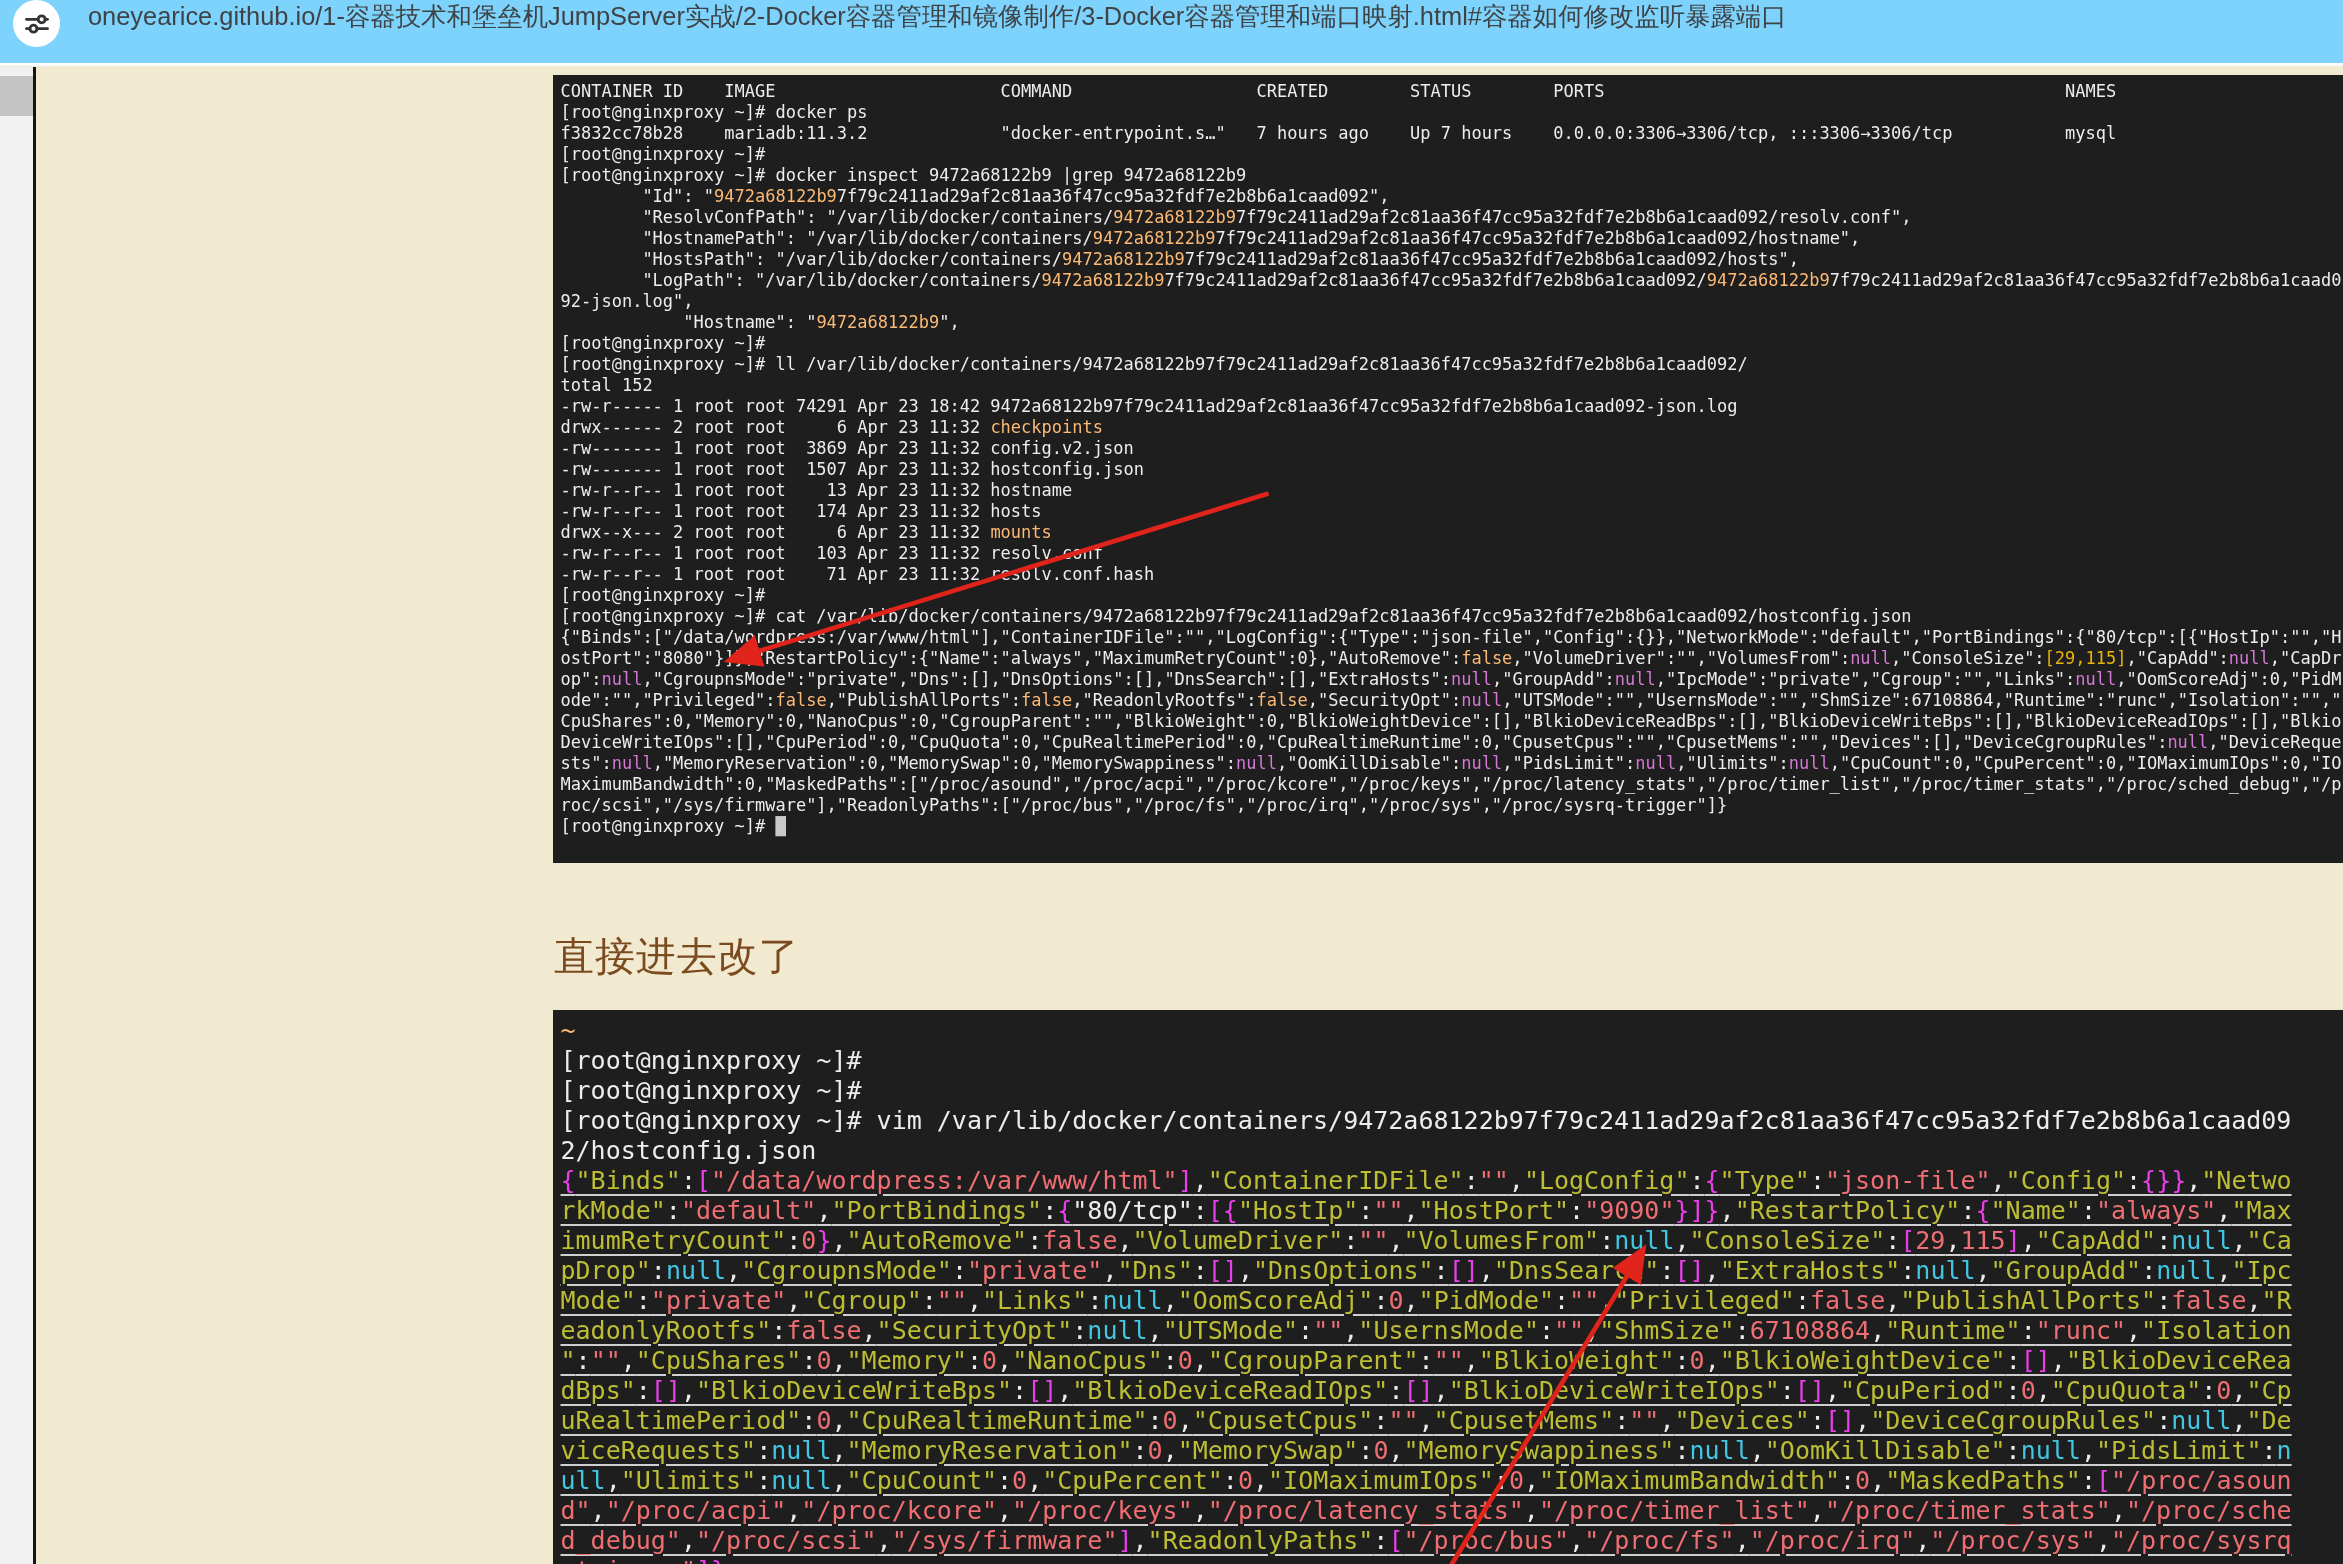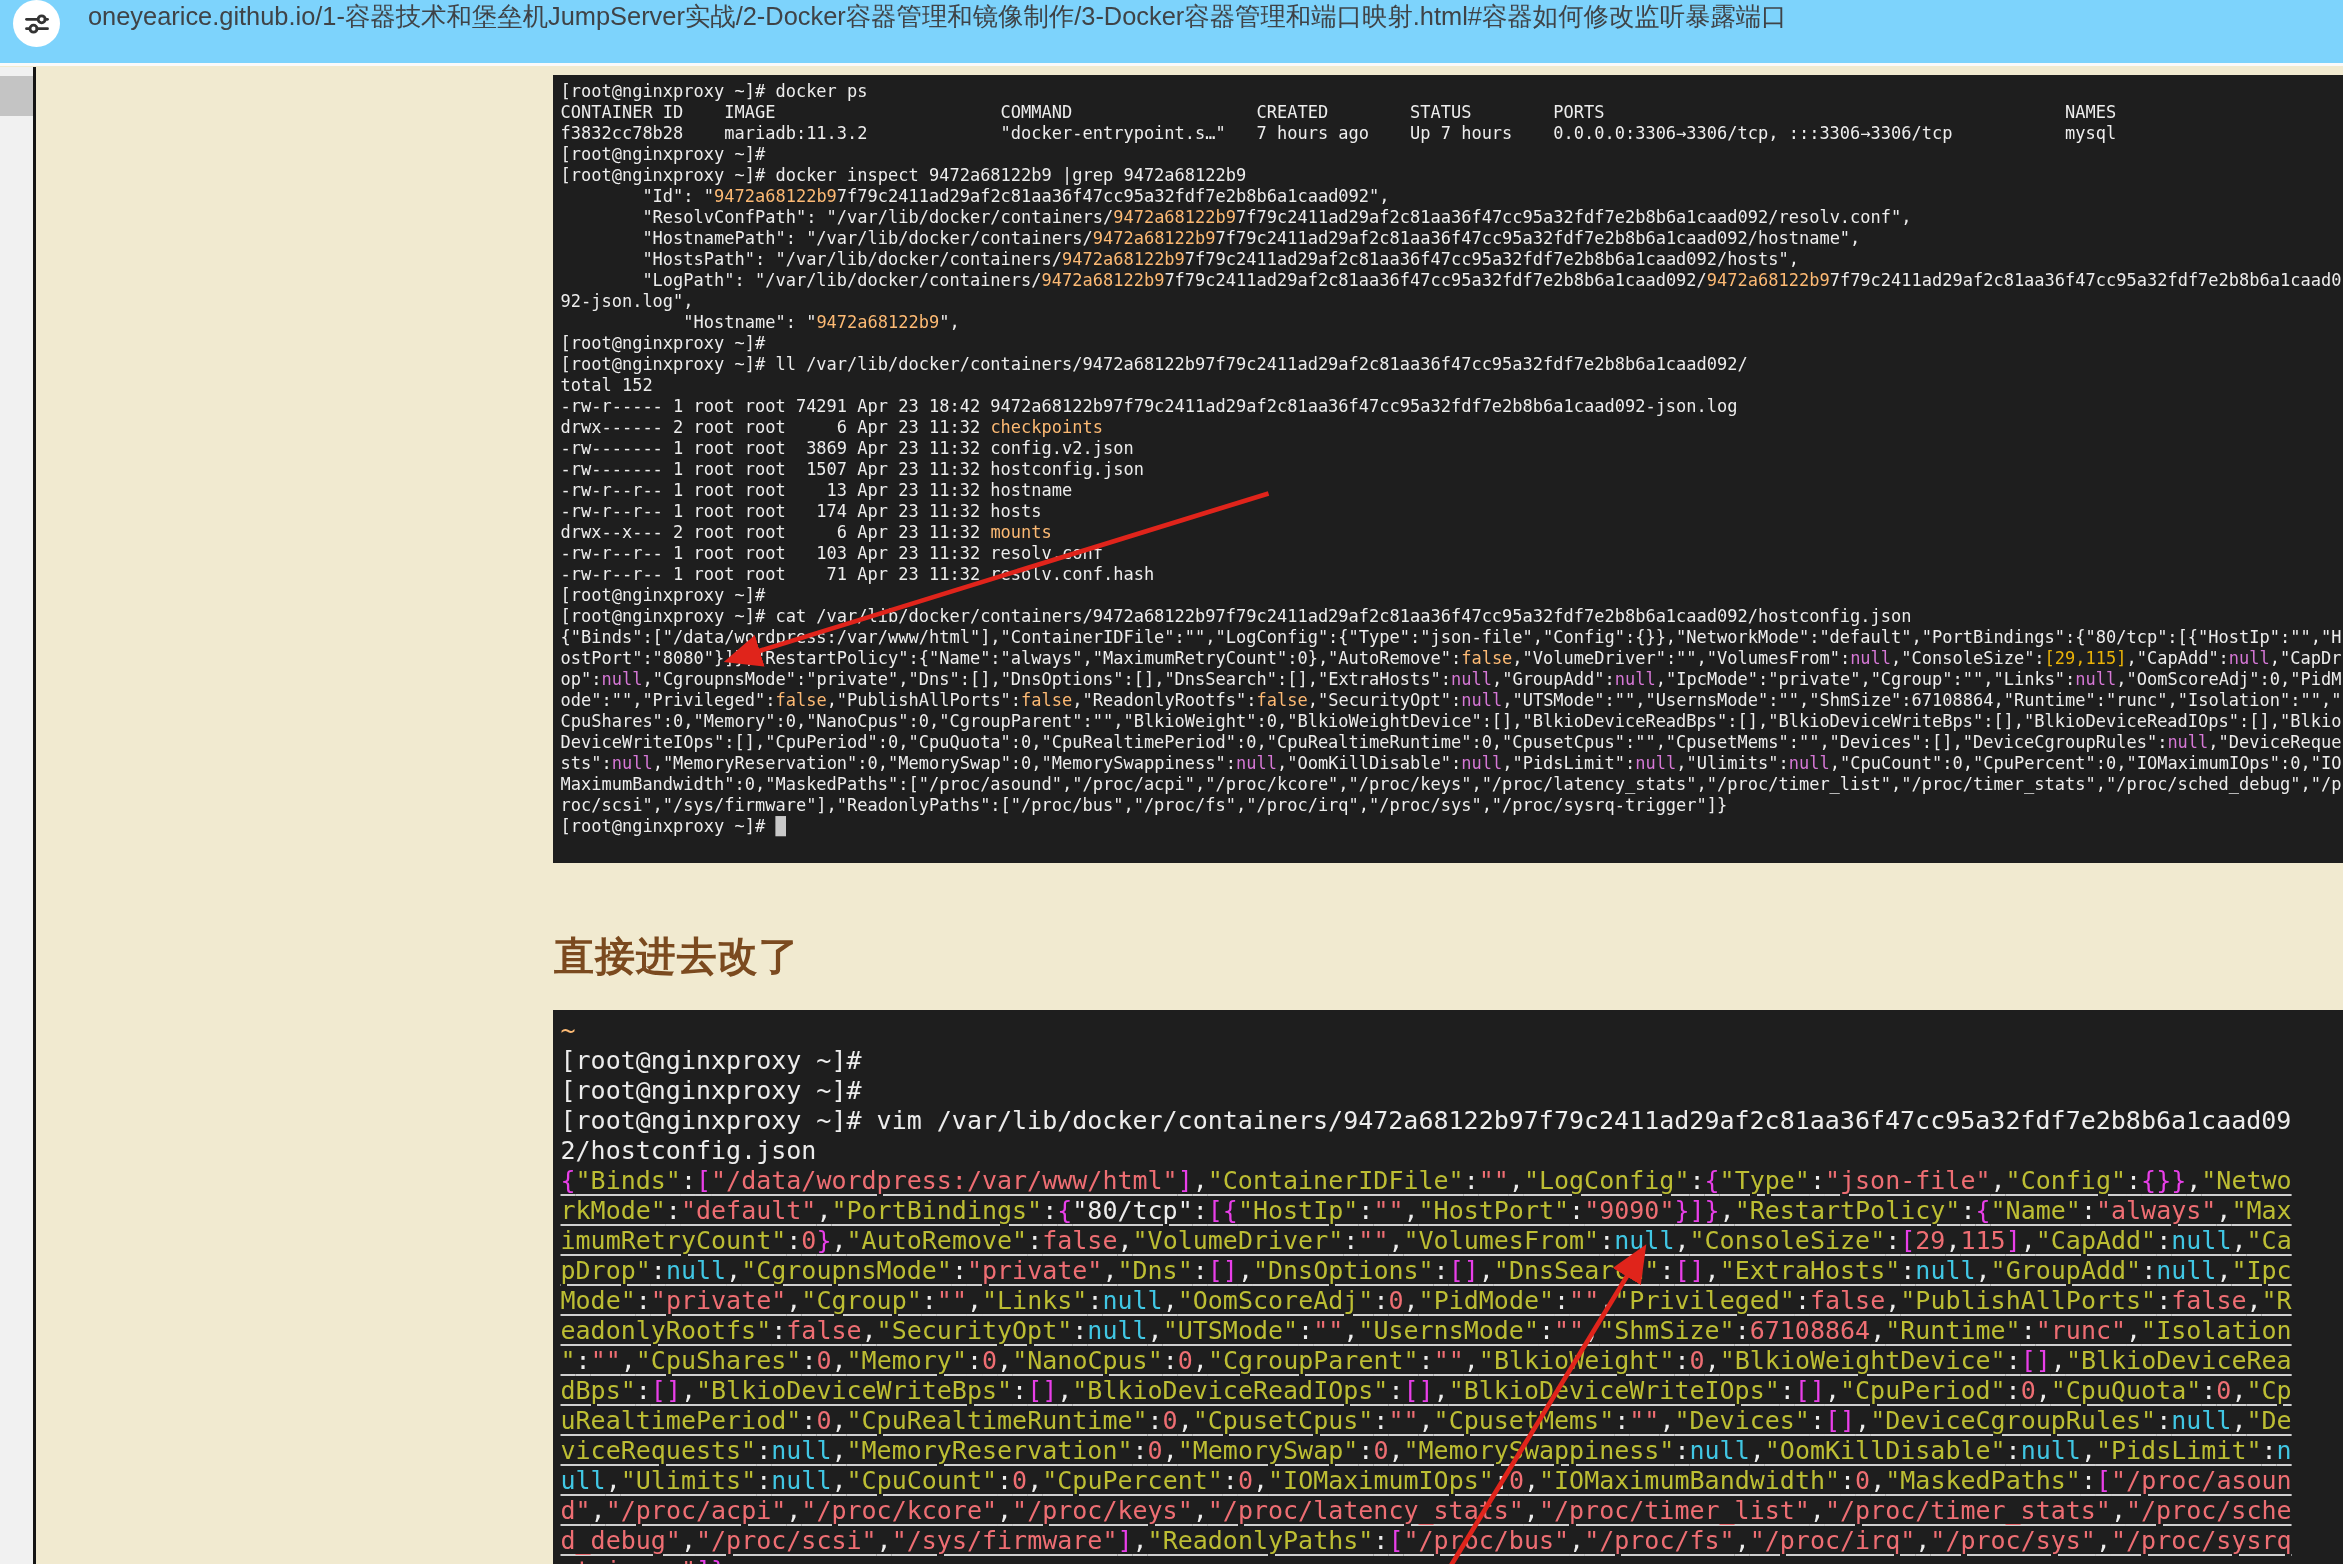--- a/index.html
+++ b/index.html
@@ -34,21 +34,21 @@
   
   .k{color:#bdbe33}
   .s{color:#ee6e73}
   .p{color:#e93fe9}
   .n{color:#41c7e4}
   .t2json .tl{text-decoration:underline;text-decoration-color:#cfcfcf;
               text-decoration-thickness:1.9px;text-underline-offset:4.7px}
 
   
   .heading{position:absolute;left:554px;top:896px;font-size:40px;color:#7b4a1f;
-           font-weight:700;letter-spacing:0.9px}
+           font-weight:400;letter-spacing:0.9px}
 
   
   .arrows{position:absolute;left:0;top:0;width:2344px;height:1565px;z-index:9;pointer-events:none}
 </style>
 </head>
 <body>
 
 <div class="addrbar">
   <div class="pill">
     <svg width="28" height="28" viewBox="0 0 24 24">
@@ -64,22 +64,22 @@
   </div>
   <span class="urltext">oneyearice.github.io/1-容器技术和堡垒机JumpServer实战/2-Docker容器管理和镜像制作/3-Docker容器管理和端口映射.html#容器如何修改监听暴露端口</span>
 </div>
 
 <div class="scrollstrip">
   <div class="scrollthumb"></div>
 </div>
 <div class="leftline"></div>
 
 <div class="term term1">
+    <div class="tl"><span class="w">CONTAINER ID    IMAGE                      COMMAND                  CREATED        STATUS        PORTS                                             NAMES</span></div>
     <div class="tl"><span class="w">[root@nginxproxy ~]# docker ps</span></div>
-    <div class="tl"><span class="w">CONTAINER ID    IMAGE                      COMMAND                  CREATED        STATUS        PORTS                                             NAMES</span></div>
     <div class="tl"><span class="w">f3832cc78b28    mariadb:11.3.2             "docker-entrypoint.s…"   7 hours ago    Up 7 hours    0.0.0.0:3306→3306/tcp, :::3306→3306/tcp           mysql</span></div>
     <div class="tl"><span class="w">[root@nginxproxy ~]#</span></div>
     <div class="tl"><span class="w">[root@nginxproxy ~]# docker inspect 9472a68122b9 |grep 9472a68122b9</span></div>
     <div class="tl"><span class="w">        "Id": "</span><span class="red">9472a68122b9</span><span class="w">7f79c2411ad29af2c81aa36f47cc95a32fdf7e2b8b6a1caad092",</span></div>
     <div class="tl"><span class="w">        "ResolvConfPath": "/var/lib/docker/containers/</span><span class="red">9472a68122b9</span><span class="w">7f79c2411ad29af2c81aa36f47cc95a32fdf7e2b8b6a1caad092/resolv.conf",</span></div>
     <div class="tl"><span class="w">        "HostnamePath": "/var/lib/docker/containers/</span><span class="red">9472a68122b9</span><span class="w">7f79c2411ad29af2c81aa36f47cc95a32fdf7e2b8b6a1caad092/hostname",</span></div>
     <div class="tl"><span class="w">        "HostsPath": "/var/lib/docker/containers/</span><span class="red">9472a68122b9</span><span class="w">7f79c2411ad29af2c81aa36f47cc95a32fdf7e2b8b6a1caad092/hosts",</span></div>
     <div class="tl"><span class="w">        "LogPath": "/var/lib/docker/containers/</span><span class="red">9472a68122b9</span><span class="w">7f79c2411ad29af2c81aa36f47cc95a32fdf7e2b8b6a1caad092/</span><span class="red">9472a68122b9</span><span class="w">7f79c2411ad29af2c81aa36f47cc95a32fdf7e2b8b6a1caad0</span></div>
     <div class="tl"><span class="w">92-json.log",</span></div>
     <div class="tl"><span class="w">            "Hostname": "</span><span class="red">9472a68122b9</span><span class="w">",</span></div>

